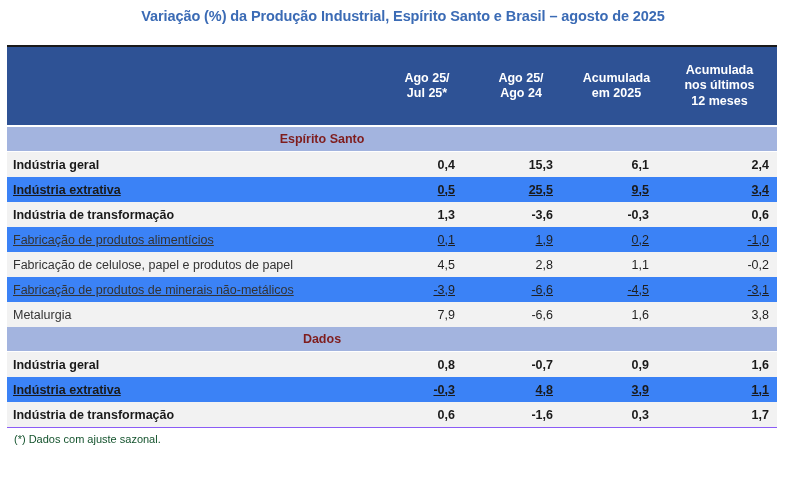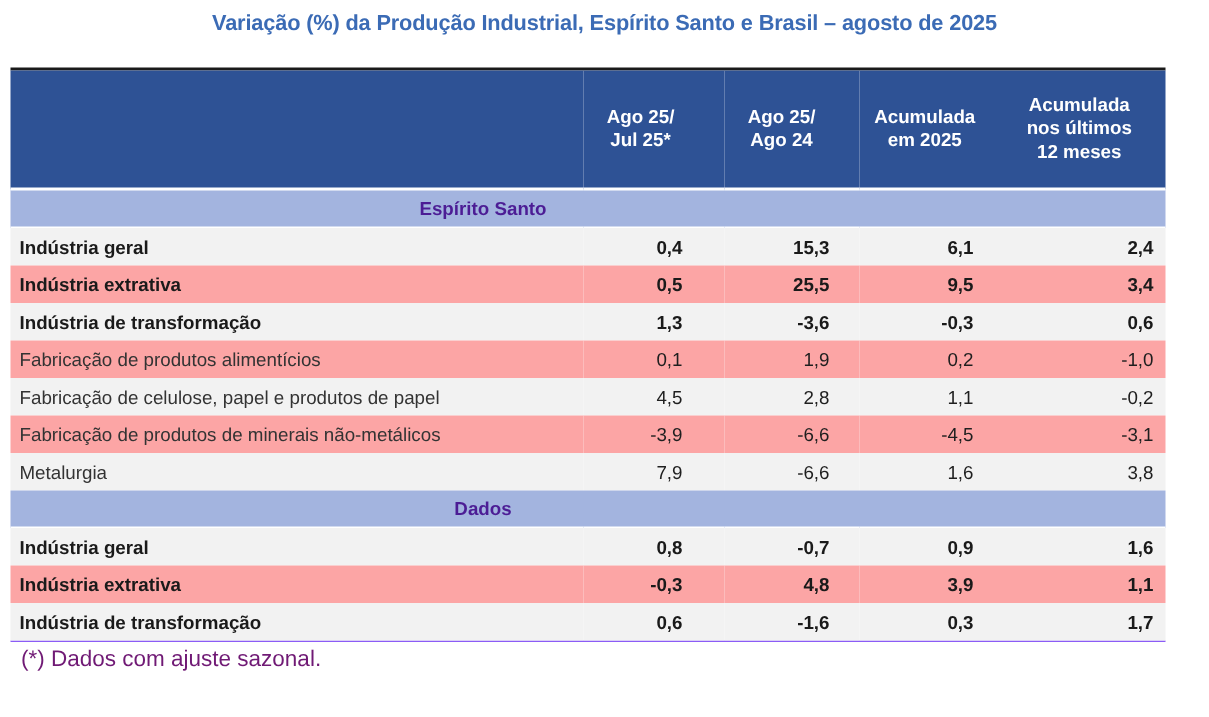--- a/index.html
+++ b/index.html
@@ -83,21 +83,21 @@
   thead th.v1 { padding-right: 18px; }
   thead th.v2 { padding-right: 14px; }
   thead th.v3 { padding-right: 14px; }
   thead th.v4 { padding-right: 12px; }
 
   
   tr.section-row td {
     background: #A3B4DF;
     height: 24px;
     padding: 0;
-    color: #4c1d95;
+    color: #7f1d1d;
     font-weight: bold;
     font-size: 12.5px;
     border-bottom: 1px solid #ffffff;
   }
   tr.section-row td.section-label {
     text-align: center;
     padding-right: 140px;
   }
 
   
@@ -115,35 +115,35 @@
   tbody tr.data-row td.val {
     text-align: right;
     color: #1f1f1f;
   }
   td.val.v1 { padding-right: 28px; }
   td.val.v2 { padding-right: 20px; }
   td.val.v3 { padding-right: 25px; }
   td.val.v4 { padding-right: 8px; }
 
   tbody tr.stripe-a td { background: #F2F2F2; }
-  tbody tr.stripe-b td { background: #fca5a5; }
+  tbody tr.stripe-b td { background: #3b82f6; text-decoration: underline; }
 
   tbody tr.data-row.bold td.label,
   tbody tr.data-row.bold td.val {
     font-weight: bold;
     color: #1a1a1a;
   }
 
   
   .notes {
     position: absolute;
     left: 14px;
     top: 430px;
-    color: #701a75;
-    font-size: 15px;
+    color: #14532d;
+    font-size: 11px;
     line-height: 19px;
   }
   .notes div { white-space: nowrap; }
 </style>
 </head>
 <body>
 
 <div class="page">
 
   <div class="title">Variação (%) da Produção Industrial, Espírito Santo e Brasil – agosto de 2025</div>

